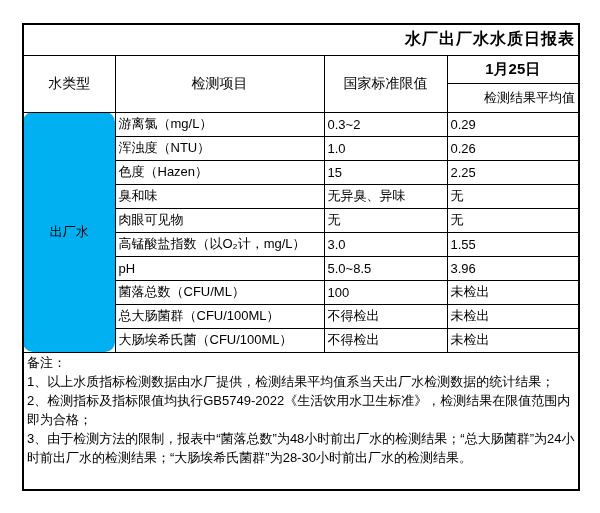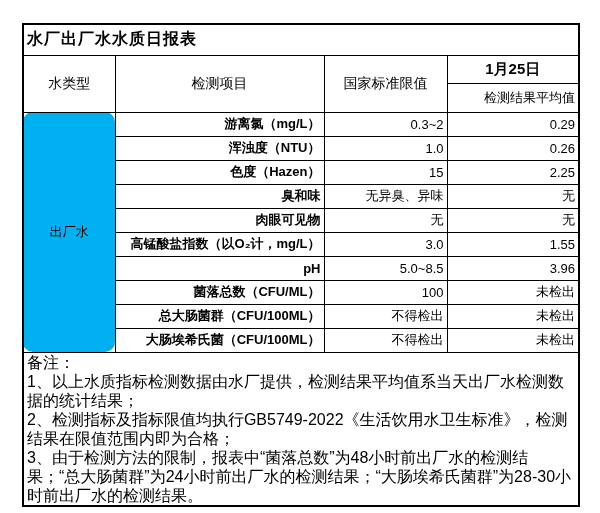--- a/index.html
+++ b/index.html
@@ -23,21 +23,21 @@
     width: 556px;
     border: 2px solid #000000;
   }
   table.report td {
     border: 1px solid #000000;
     padding: 0 3px;
     overflow: hidden;
   }
   td.title-cell {
     height: 31px;
-    text-align: left;
+    text-align: right;
     font-size: 16px;
     font-weight: bold;
     letter-spacing: 1px;
   }
   td.hdr {
     text-align: center;
     font-size: 14px;
     vertical-align: middle;
   }
   tr.hdr-row-1 td { height: 28px; }
@@ -45,33 +45,33 @@
   td.date-cell {
     font-size: 15px;
     font-weight: bold;
     text-align: center;
   }
   td.avg-cell {
     font-size: 13px;
     text-align: right;
   }
   tr.data-row td { height: 24px; font-size: 13px; vertical-align: middle; }
-  td.item-cell { text-align: right; padding-left: 3px; font-weight: bold; }
-  td.limit-cell, td.result-cell { text-align: right; }
+  td.item-cell { text-align: left; padding-left: 3px; }
+  td.limit-cell, td.result-cell { text-align: left; }
   td.water-type-cell {
     text-align: center;
     font-size: 14px;
     vertical-align: middle;
     border-radius: 10px;
   }
   td.notes-cell {
     height: 138px;
     vertical-align: top;
     padding: 13px 8px 0 5px;
-    font-size: 16px;
+    font-size: 13px;
     line-height: 19px;
   }
   .note-line { white-space: pre-wrap; }
 </style>
 </head>
 <body>
 
 <div class="report-wrap">
   <table class="report">
     <colgroup>

